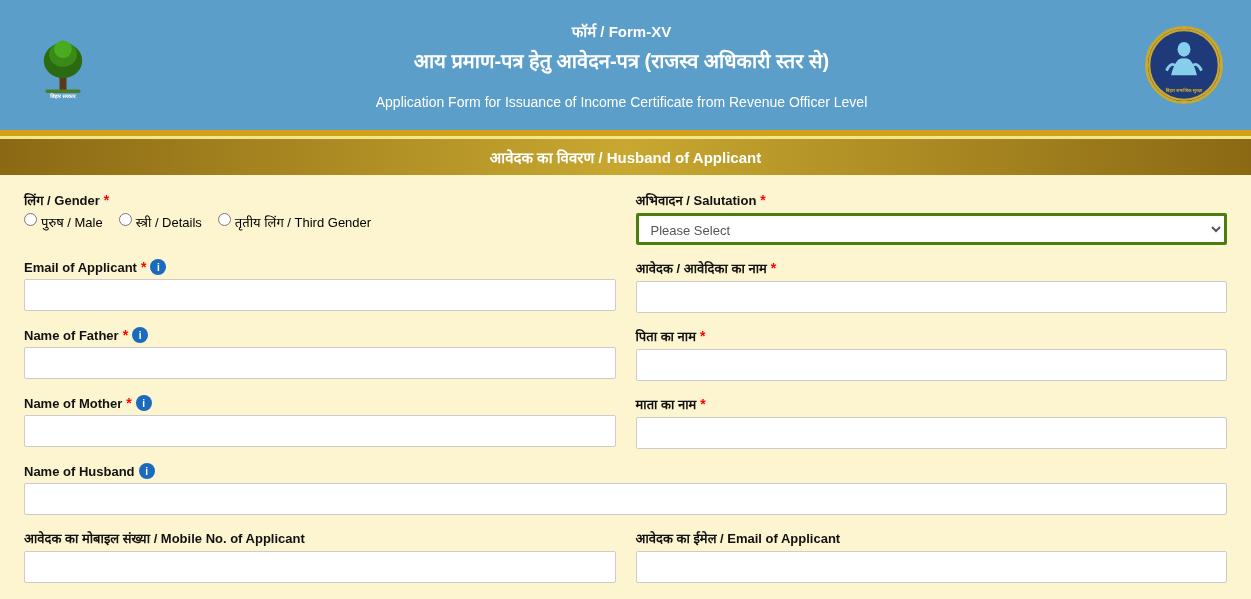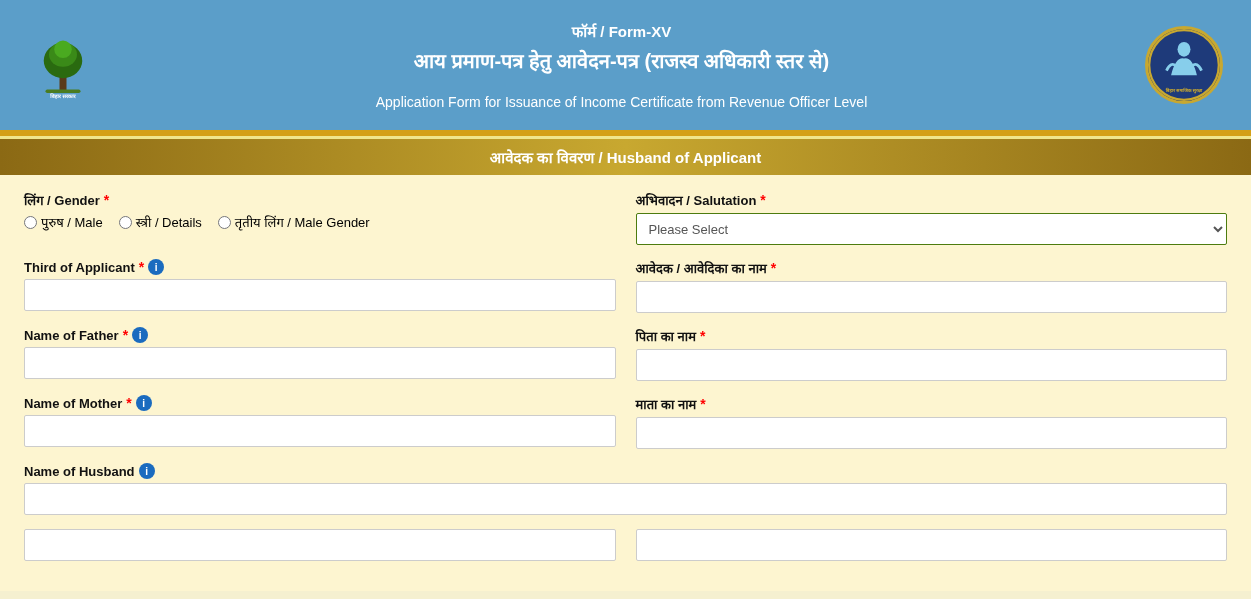--- a/index.html
+++ b/index.html
@@ -102,21 +102,21 @@
 
     .radio-group {
       display: flex;
       gap: 16px;
       align-items: center;
       margin-top: 4px;
     }
     .radio-label {
       font-size: 13px;
       display: flex;
-      align-items: center;
+      align-items: flex-start;
       gap: 4px;
       cursor: pointer;
     }
     .radio-label input[type="radio"] {
       cursor: pointer;
     }
 
     .form-input {
       width: 100%;
       padding: 6px 8px;
@@ -124,21 +124,21 @@
       border: 1px solid #ccc;
       background: #fff;
       border-radius: 2px;
       color: #333;
       height: 32px;
     }
     .form-select {
       width: 100%;
       padding: 6px 8px;
       font-size: 13px;
-      border: 1px solid #4d7c0f;
+      border: 3px solid #4d7c0f;
       background: #fff;
       border-radius: 2px;
       color: #555;
       height: 32px;
       cursor: pointer;
       appearance: auto;
     }
 
     
     .header-divider {
@@ -220,42 +220,42 @@
         <label class="radio-label">
           <input type="radio" name="gender" value="male" style="">
           <span>पुरुष / Male</span>
         </label>
         <label class="radio-label">
           <input type="radio" name="gender" value="female" style="">
           <span>स्त्री / Details</span>
         </label>
         <label class="radio-label">
           <input type="radio" name="gender" value="third" style="">
-          <span>तृतीय लिंग / Male Gender</span>
+          <span>तृतीय लिंग / Third Gender</span>
         </label>
       </div>
     </div>
     <div class="form-col">
       <div class="form-label">
         <span>अभिवादन / Salutation</span>
         <span class="required">*</span>
       </div>
       <select class="form-select">
         <option value="">Please Select</option>
         <option value="mr">श्री / Mr.</option>
         <option value="mrs">श्रीमती / Mrs.</option>
         <option value="ms">कुमारी / Ms.</option>
       </select>
     </div>
   </div>
 
   <div class="form-row">
     <div class="form-col">
       <div class="form-label">
-        <span>Third of Applicant</span>
+        <span>Email of Applicant</span>
         <span class="required">*</span>
         <span class="info-icon">i</span>
       </div>
       <input type="text" class="form-input" placeholder="" style="">
     </div>
     <div class="form-col">
       <div class="form-label">
         <span>आवेदक / आवेदिका का नाम</span>
         <span class="required">*</span>
       </div>
@@ -304,20 +304,26 @@
       <div class="form-label">
         <span>Name of Husband</span>
         <span class="info-icon">i</span>
       </div>
       <input type="text" class="form-input" style="">
     </div>
   </div>
 
   <div class="form-row">
     <div class="form-col">
-      <input type="text" class="form-input" style="">
-    </div>
-    <div class="form-col">
+      <div class="form-label">
+        <span>आवेदक का मोबाइल संख्या / Mobile No. of Applicant</span>
+      </div>
+      <input type="text" class="form-input" style="">
+    </div>
+    <div class="form-col">
+      <div class="form-label">
+        <span>आवेदक का ईमेल / Email of Applicant</span>
+      </div>
       <input type="text" class="form-input" style="">
     </div>
   </div>
 
 </div>
 
 </body></html>

